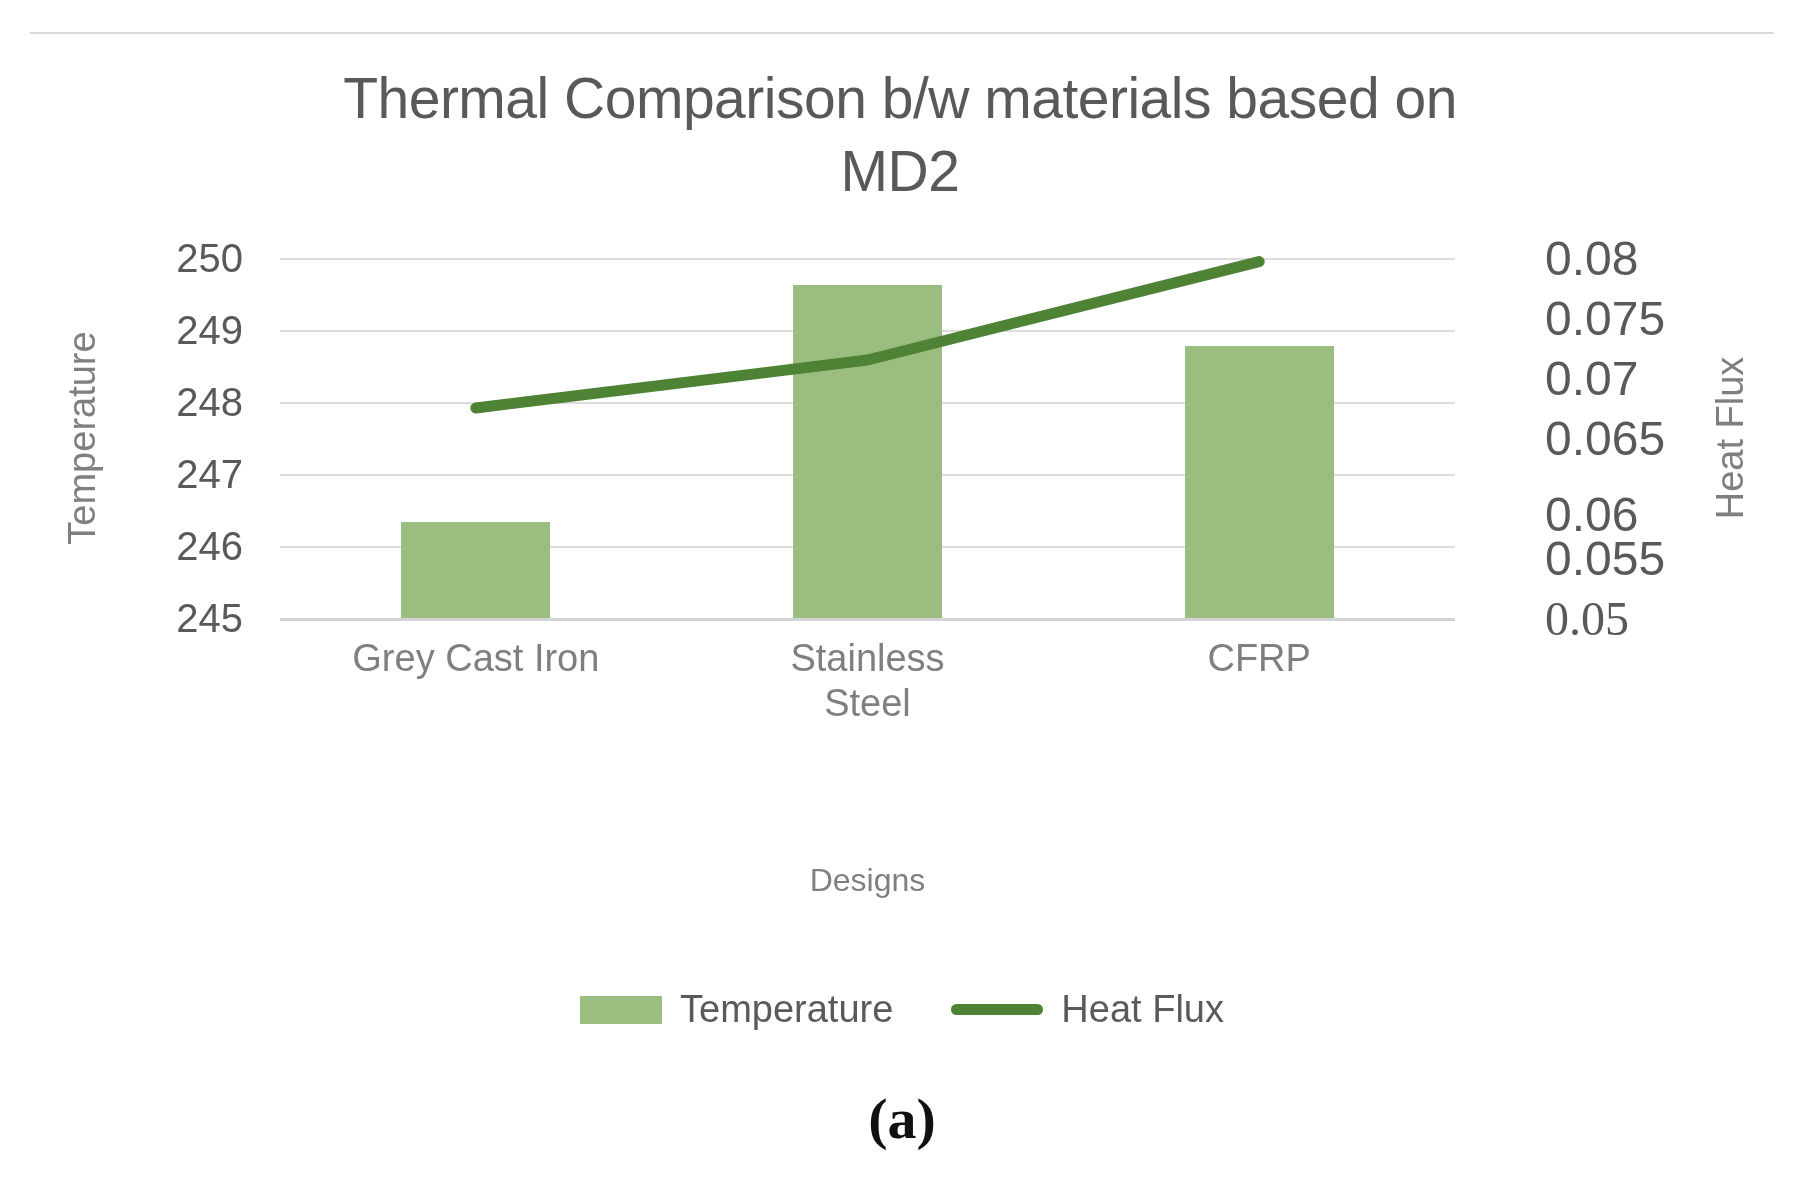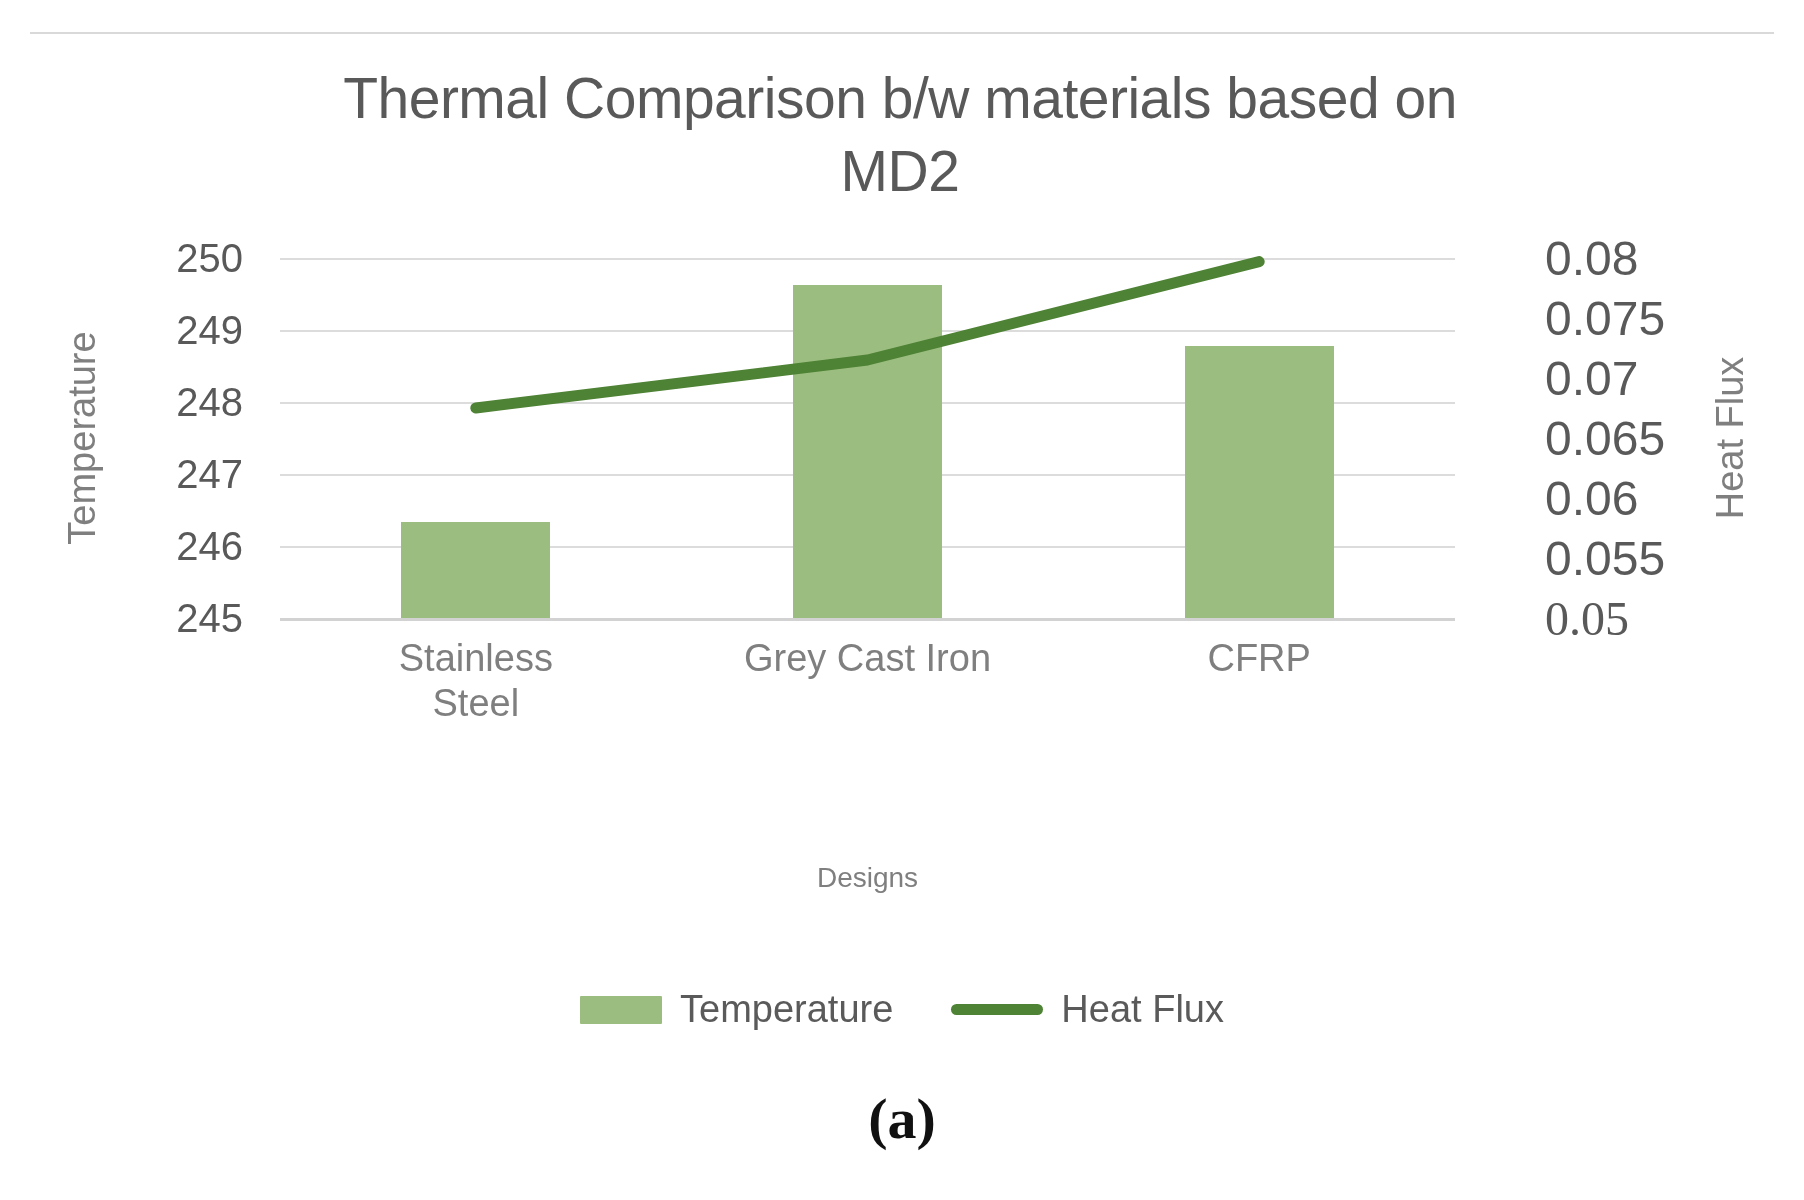--- a/index.html
+++ b/index.html
@@ -128,21 +128,21 @@
     color: #7f7f7f;
     transform: translate(-50%, -50%) rotate(-90deg);
     white-space: nowrap;
   }
   .xtitle {
     position: absolute;
     left: 280px;
     top: 862px;
     width: 1175px;
     text-align: center;
-    font-size: 28px;
+    font-size: 32px;
     color: #7f7f7f;
   }
   
   .cats {
     position: absolute;
     left: 280px;
     top: 636px;
     width: 1175px;
     height: 140px;
     display: flex;
@@ -222,21 +222,21 @@
       <div class="ytick-left" style="top: 216px; margin-left: 27px;">247</div>
       <div class="ytick-left" style="top: 288px;">246</div>
       <div class="ytick-left" style="top: 360px;">245</div>
     </div>
 
   <div class="right-ticks" id="right-ticks">
       <div class="ytick-right" style="top: 0px;">0.08</div>
       <div class="ytick-right" style="top: 60px;">0.075</div>
       <div class="ytick-right" style="top: 120px;">0.07</div>
       <div class="ytick-right" style="top: 180px;">0.065</div>
-      <div class="ytick-right" style="top: 240px;">0.06</div>
+      <div class="ytick-right" style="top: 256px;">0.06</div>
       <div class="ytick-right" style="top: 300px;">0.055</div>
       <div class="ytick-right" style="top: 360px; font-family: Liberation Serif, serif;">0.05</div>
     </div>
 
   <div class="plot" id="plot">
     <div id="gridlines">
         <div class="gridline" style="top: 0px;"></div>
         <div class="gridline" style="top: 72px;"></div>
         <div class="gridline" style="top: 144px;"></div>
         <div class="gridline" style="top: 216px;"></div>
@@ -248,25 +248,25 @@
         <div class="bar" style="left: 513.083px; width: 148.833px; height: 332.64px; background: rgb(155, 190, 128);"></div>
         <div class="bar" style="left: 904.75px; width: 148.833px; height: 272.16px; background: rgb(155, 190, 128);"></div>
       </div>
     <svg class="series-line" id="lineseries" viewBox="0 0 1175 420" preserveAspectRatio="none">
       <polyline id="heatflux-line" fill="none" stroke="#4e8234" stroke-width="11" stroke-linecap="round" stroke-linejoin="round" points="195.83333333333334,190 587.5,142.00000000000006 979.1666666666667,43.600000000000136"></polyline>
     </svg>
   </div>
 
   <div class="cats" id="cats">
       <div class="cat">
+        <div>Grey Cast Iron</div>
+      </div>
+      <div class="cat">
         <div>Stainless</div>
         <div>Steel</div>
-      </div>
-      <div class="cat">
-        <div>Grey Cast Iron</div>
       </div>
       <div class="cat">
         <div>CFRP</div>
       </div>
     </div>
 
   <div class="xtitle">Designs</div>
 
   <div class="legend">
     <div class="legend-item">

